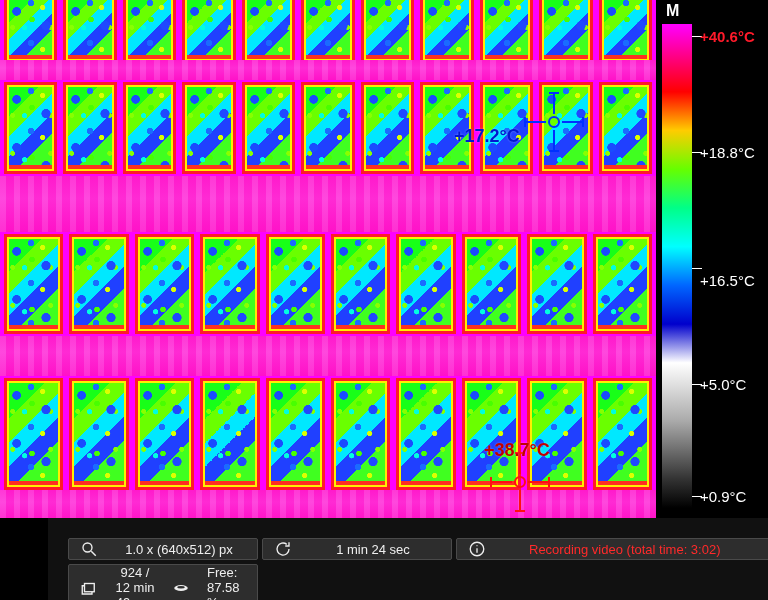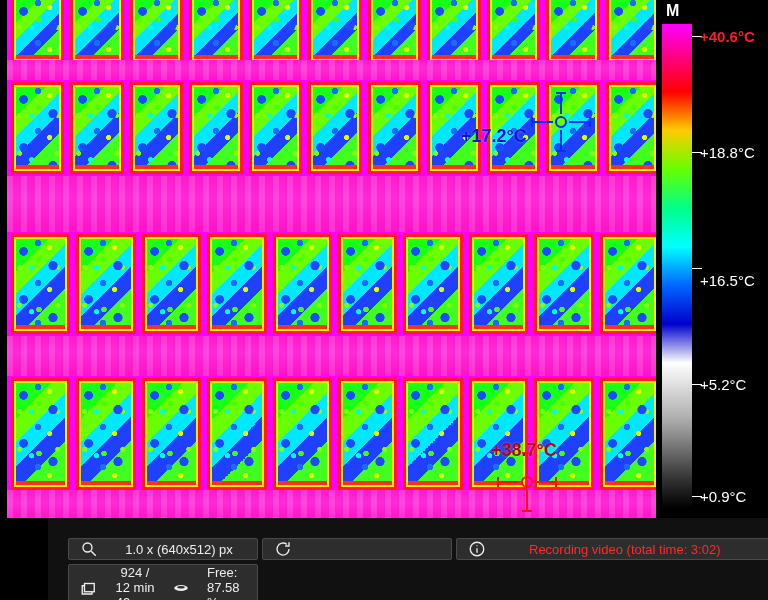--- a/index.html
+++ b/index.html
@@ -2,21 +2,21 @@
 <html><head>
 <meta charset="utf-8">
 <style>
   * { box-sizing: border-box; margin: 0; padding: 0; }
   html, body { width: 768px; height: 600px; overflow: hidden; font-family: Arial, Helvetica, sans-serif; background: #000; }
   #app { position: relative; width: 768px; height: 600px; }
 
   
   #thermal {
     position: absolute;
-    left: 7px; top: 0;
+    left: 0; top: 0;
     width: 656px; height: 518px;
     overflow: hidden;
     background: #ff00ff;
   }
   .road {
     position: absolute;
     left: 0; width: 100%;
     height: 50px;
     background:
       repeating-linear-gradient(90deg, rgba(255,80,220,.5) 0 6px, rgba(255,20,200,.5) 6px 14px),
@@ -236,21 +236,21 @@
   <div id="scale-panel">
     <div id="scale-mode">M</div>
     <div id="scale-bar"></div>
     <div class="scale-tick" style="top:36px"></div>
     <div class="scale-label" style="top:36px; color:#ff1a2a; font-weight:bold">+40.6°C</div>
     <div class="scale-tick" style="top:152px"></div>
     <div class="scale-label" style="top:152px">+18.8°C</div>
     <div class="scale-tick" style="top:268px"></div>
     <div class="scale-label" style="top:280px">+16.5°C</div>
     <div class="scale-tick" style="top:384px"></div>
-    <div class="scale-label" style="top:384px">+5.2°C</div>
+    <div class="scale-label" style="top:384px">+5.0°C</div>
     <div class="scale-tick" style="top:496px"></div>
     <div class="scale-label" style="top:496px">+0.9°C</div>
   </div>
 
   <div id="status">
     <div class="cell">
       <span class="icon">
         <svg viewBox="0 0 24 24">
             <circle cx="10" cy="10" r="6"></circle>
             <line x1="15" y1="15" x2="21" y2="21"></line>
@@ -258,20 +258,21 @@
       </span>
       <span class="txt">1.0 x (640x512) px</span>
     </div>
     <div class="cell">
       <span class="icon">
         <svg viewBox="0 0 24 24">
             <path d="M20 12a8 8 0 1 1-3-6.2"></path>
             <polyline points="20 3 20 8 15 8"></polyline>
           </svg>
       </span>
+      <span class="txt">1 min 24 sec</span>
     </div>
     <div class="cell rec">
       <span class="icon">
         <svg viewBox="0 0 24 24">
             <circle cx="12" cy="12" r="9"></circle>
             <line x1="12" y1="11" x2="12" y2="17"></line>
             <circle cx="12" cy="7.5" r="0.8" fill="#eee" stroke="none"></circle>
           </svg>
       </span>
       <span class="txt" style="text-align:left; padding-left:30px">Recording video (total time: 3:02)</span>

